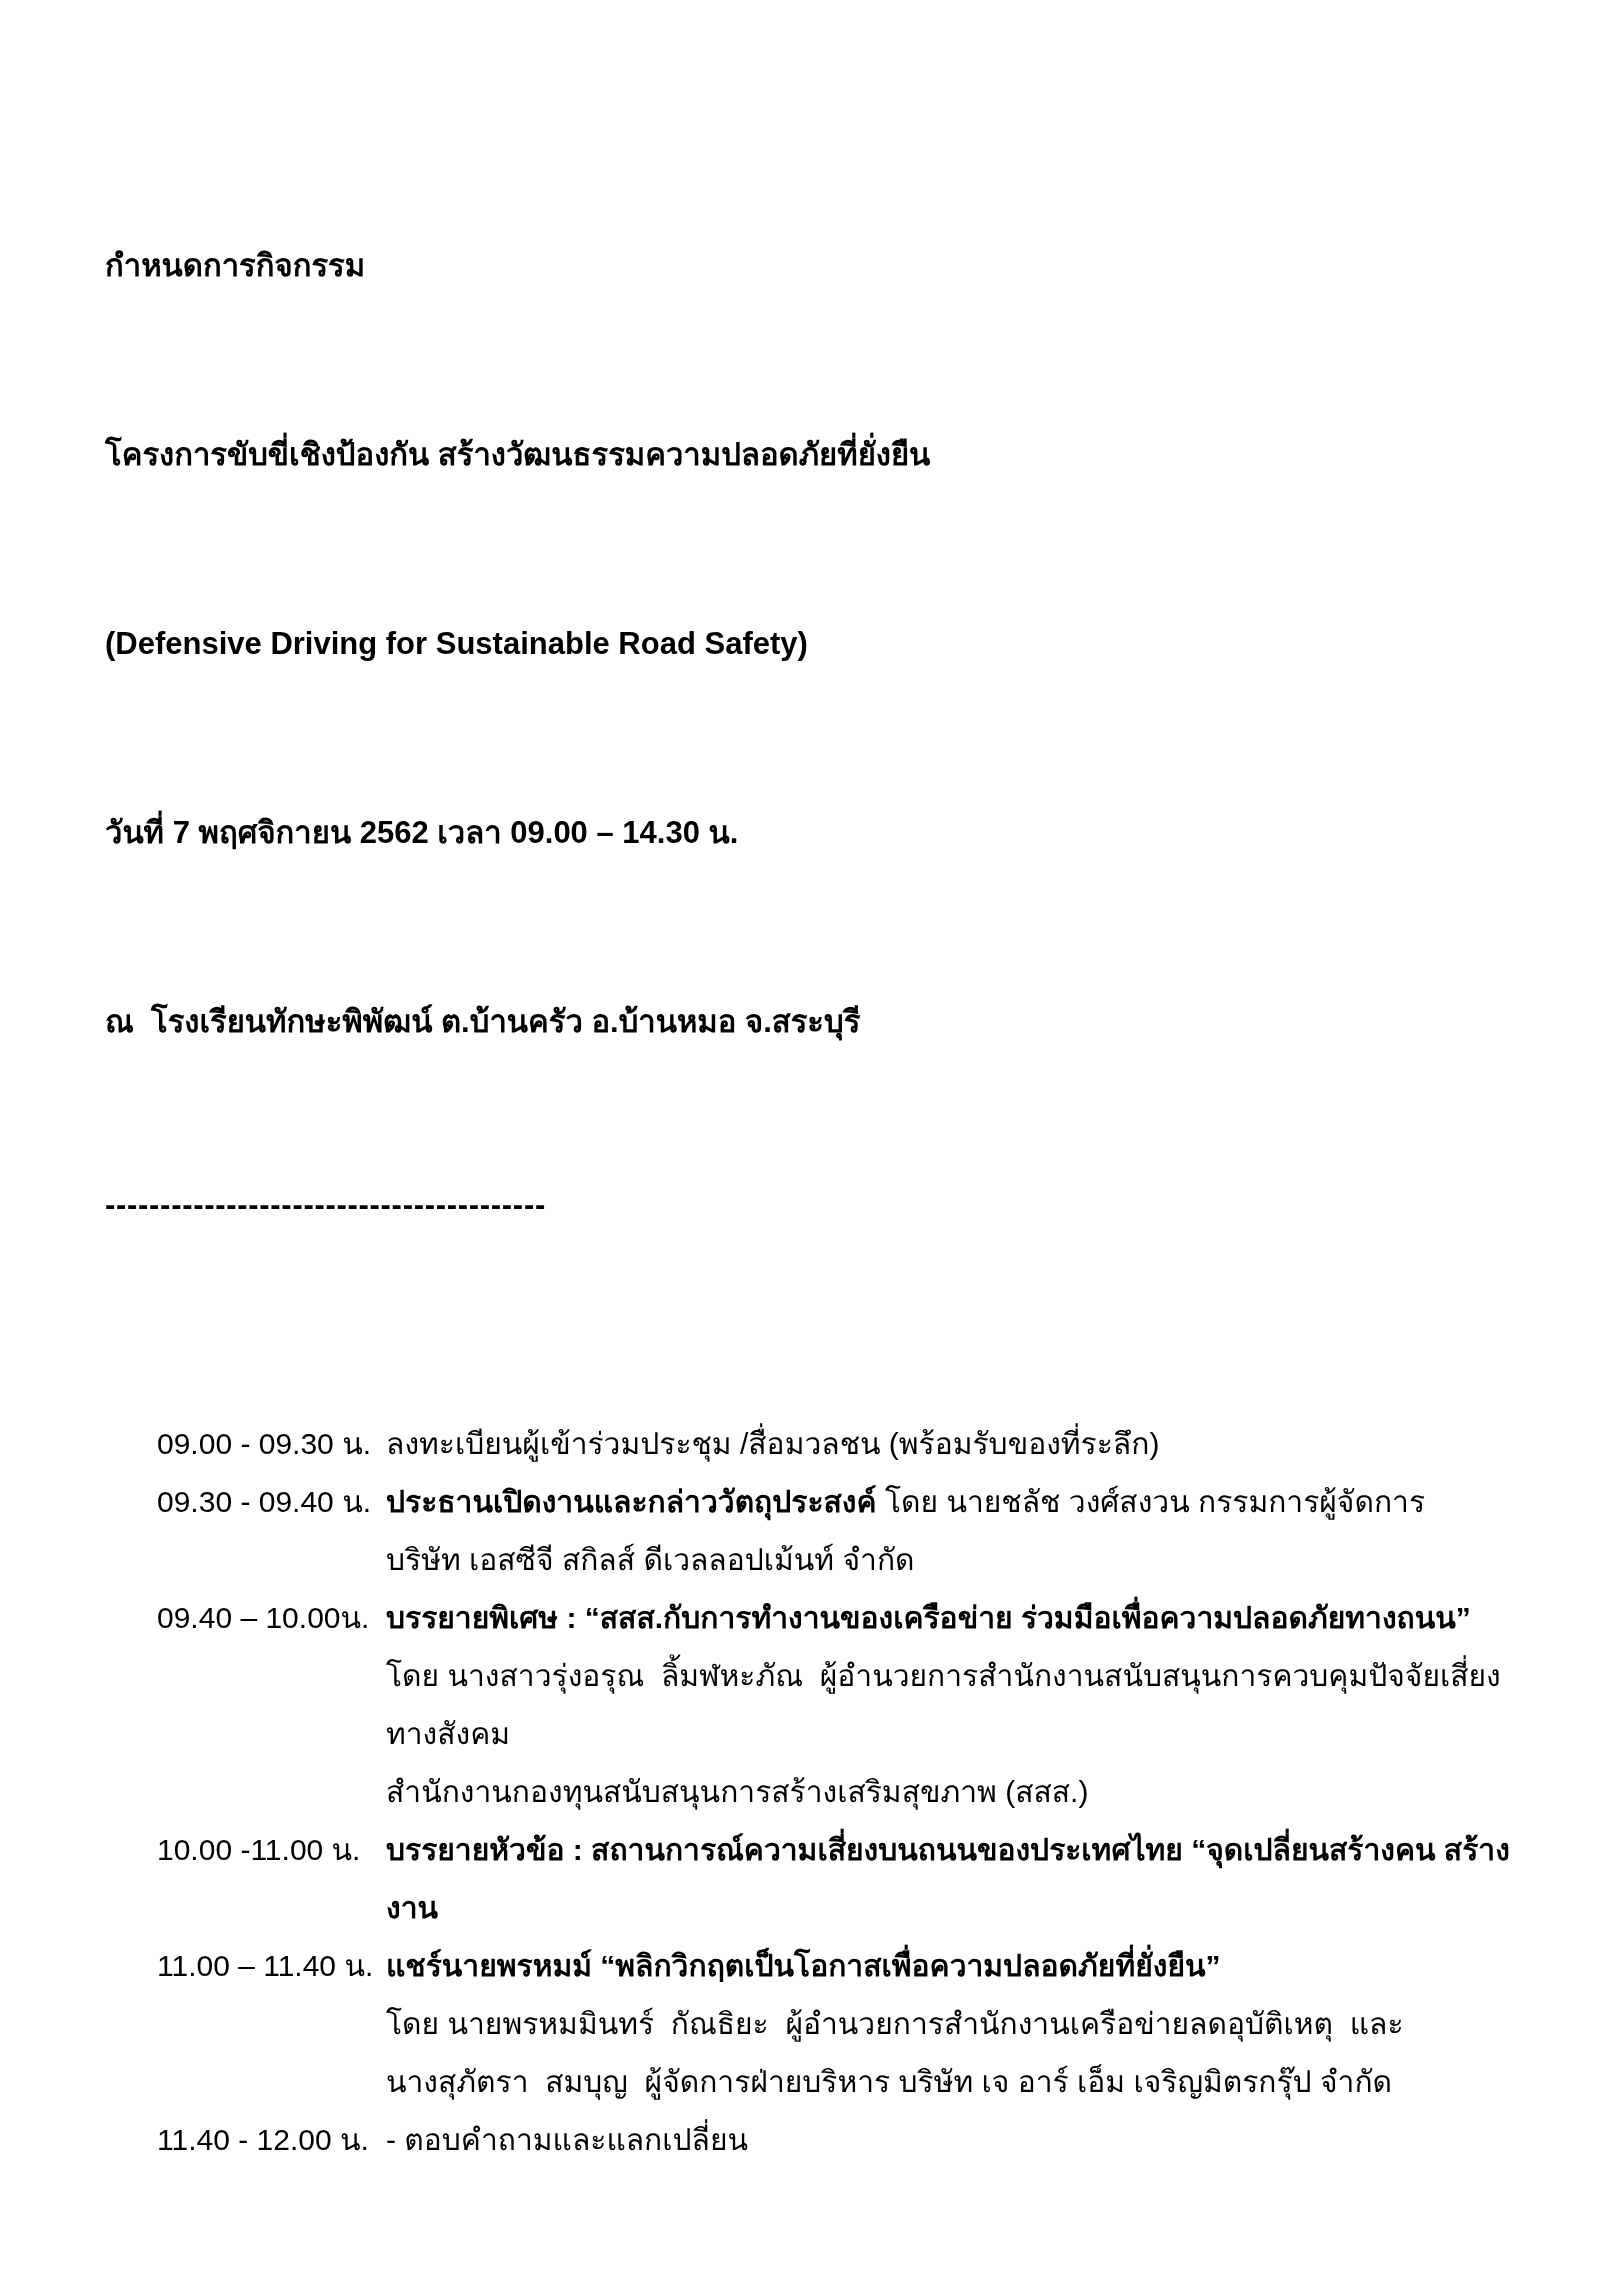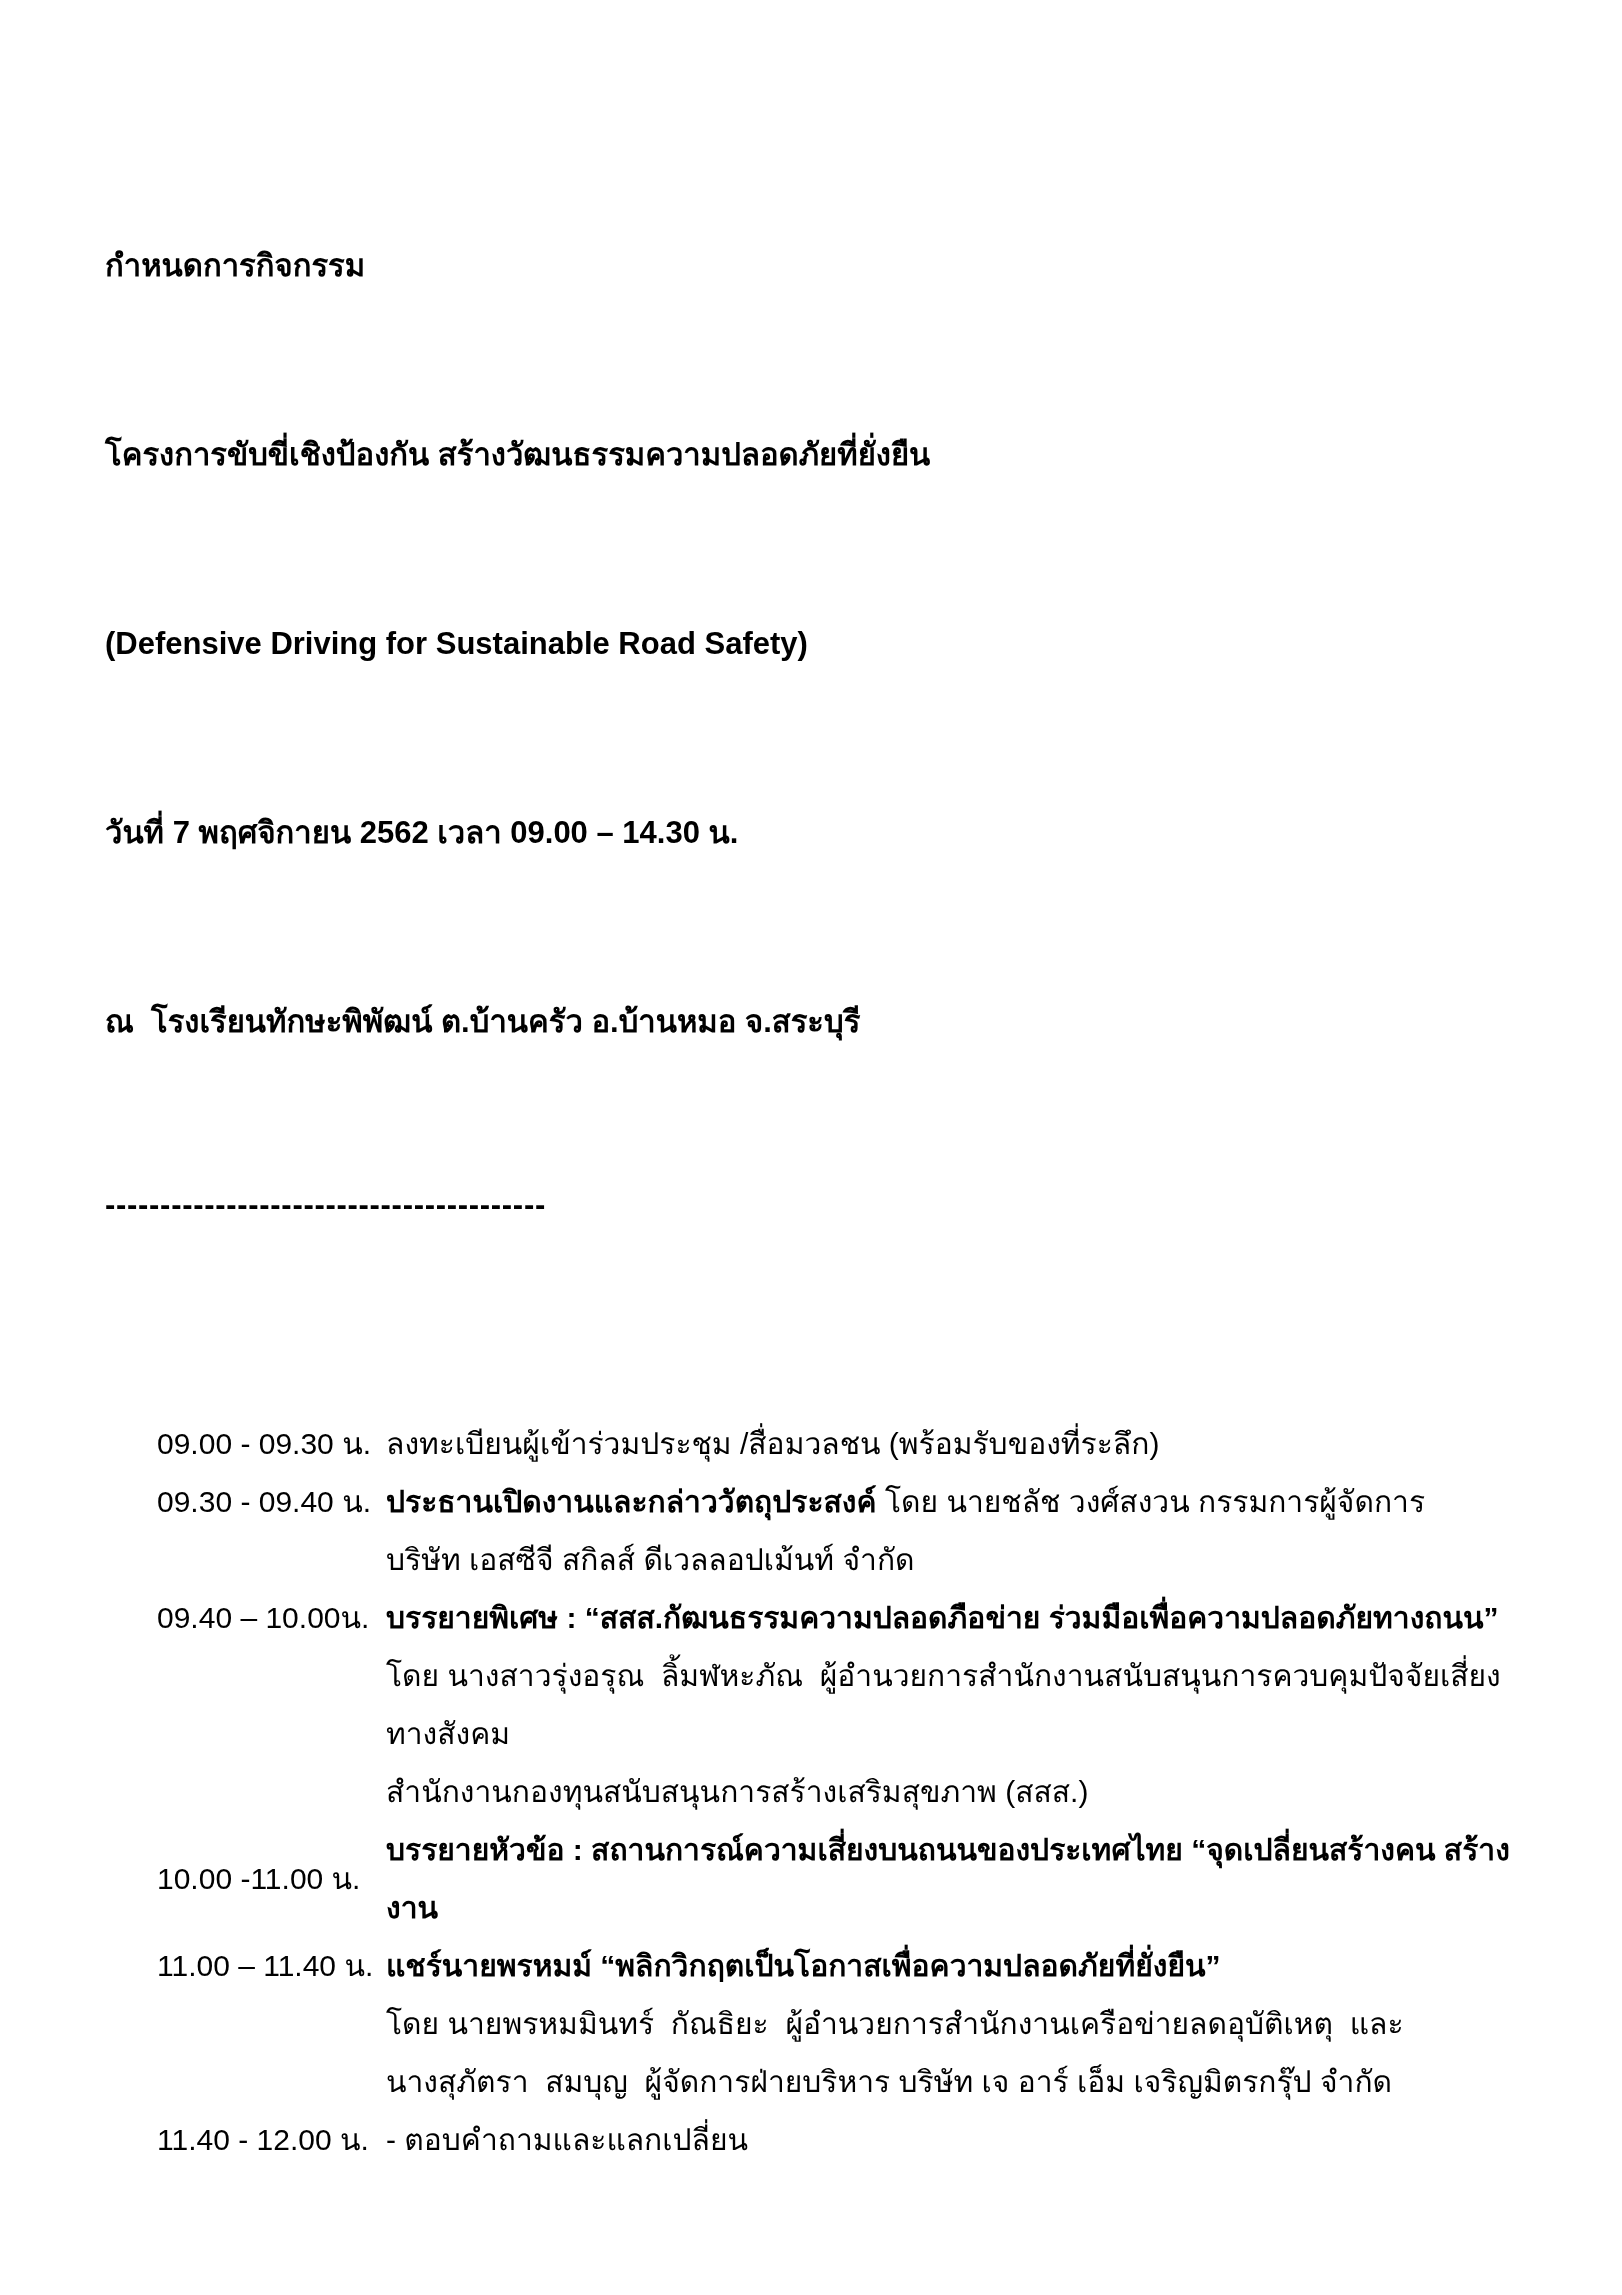--- a/index.html
+++ b/index.html
@@ -33,21 +33,21 @@
     line-height: 52px;
   }
   
   .schedule {
     margin-top: 58px;
     font-size: 30px;
     line-height: 58px;
   }
   .row {
     display: flex;
-    align-items: center;
+    align-items: flex-start;
   }
   .time {
     flex: 0 0 229px;
     white-space: pre-wrap;
   }
   .content {
     flex: 1 1 auto;
     white-space: pre-wrap;
   }
   .content .b { font-weight: 700; }
@@ -74,21 +74,21 @@
       <div class="row plain">
         <div class="time">09.30 - 09.40 น.</div>
         <div class="content"><span class="b">ประธานเปิดงานและกล่าววัตถุประสงค์ </span><span>โดย นายชลัช วงศ์สงวน กรรมการผู้จัดการ</span></div>
       </div>
       <div class="row plain">
         <div class="time"></div>
         <div class="content"><span>บริษัท เอสซีจี สกิลส์ ดีเวลลอปเม้นท์ จำกัด</span></div>
       </div>
       <div class="row plain">
         <div class="time">09.40 – 10.00น.</div>
-        <div class="content"><span class="b">บรรยายพิเศษ : “สสส.กัฒนธรรมความปลอดภือข่าย ร่วมมือเพื่อความปลอดภัยทางถนน”</span></div>
+        <div class="content"><span class="b">บรรยายพิเศษ : “สสส.กับการทำงานของเครือข่าย ร่วมมือเพื่อความปลอดภัยทางถนน”</span></div>
       </div>
       <div class="row plain">
         <div class="time"></div>
         <div class="content"><span>โดย นางสาวรุ่งอรุณ  ลิ้มฬหะภัณ  ผู้อำนวยการสำนักงานสนับสนุนการควบคุมปัจจัยเสี่ยงทางสังคม</span></div>
       </div>
       <div class="row plain">
         <div class="time"></div>
         <div class="content"><span>สำนักงานกองทุนสนับสนุนการสร้างเสริมสุขภาพ (สสส.)</span></div>
       </div>
       <div class="row plain">

